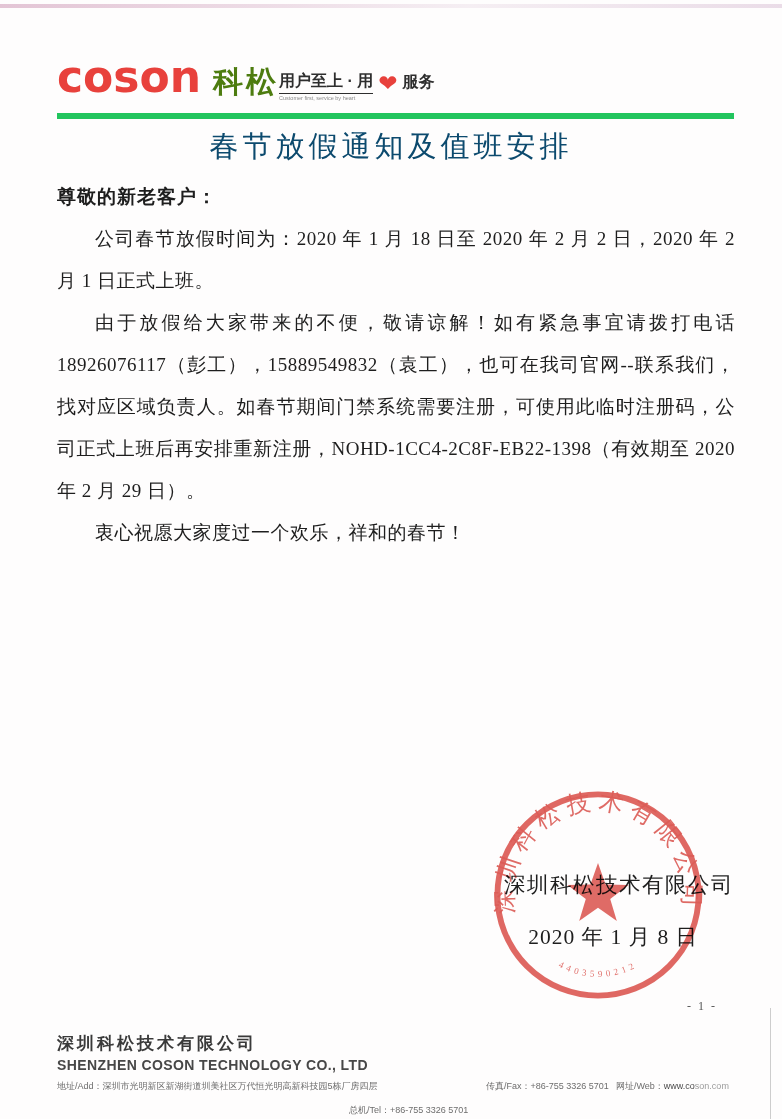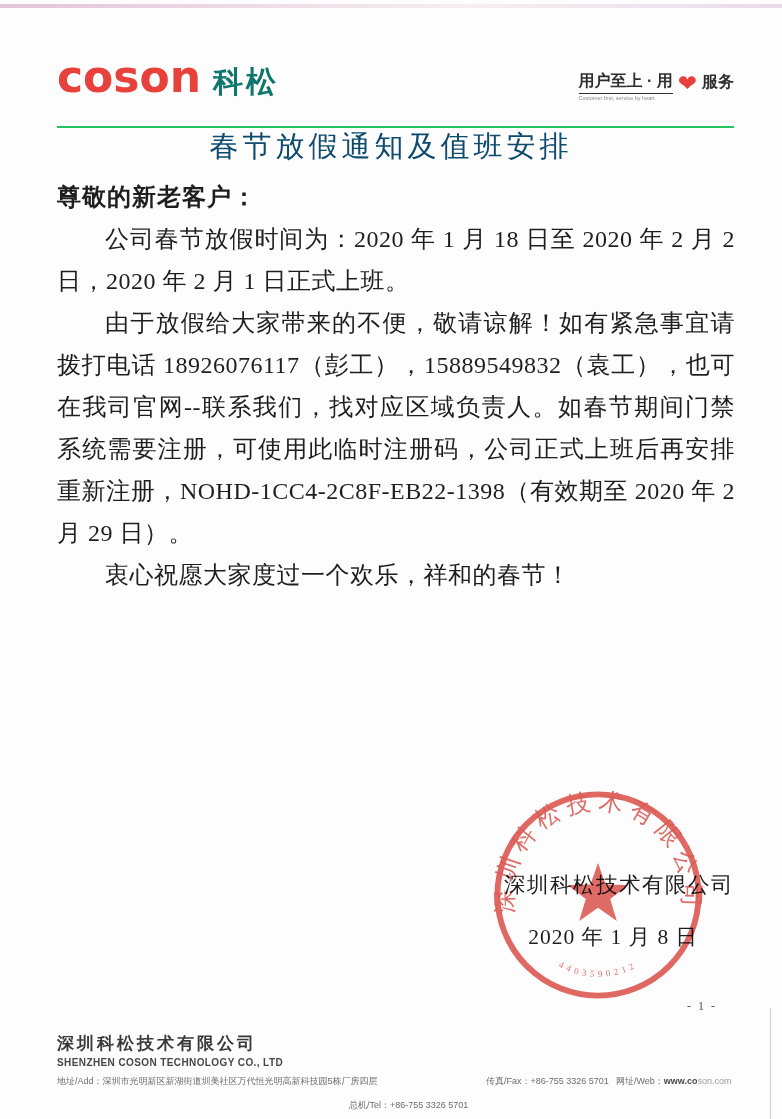--- a/index.html
+++ b/index.html
@@ -8,66 +8,66 @@
     background:#fefdfd; overflow:hidden;
     font-family:"Liberation Serif","DejaVu Serif",serif; color:#1e1e1e;
   }
   
   .top-band { position:absolute; top:4px; left:0; width:100%; height:4px;
     background:linear-gradient(90deg, rgba(205,150,180,.55), rgba(225,205,220,.30) 60%, rgba(210,180,205,.45)); }
   .right-edge { position:absolute; right:11px; top:1008px; height:111px; width:1px; background:#cdcdcd; }
 
   
   .header { position:absolute; top:58px; left:57px; right:48px; }
-  .logo-row { display:flex; justify-content:space-between; align-items:flex-end;
-    padding-bottom:23px; border-bottom:2px solid #22c55e; }
+  .logo-row { display:flex; align-items:flex-end;
+    padding-bottom:10px; border-bottom:6px solid #22c55e; }
   .logo { display:flex; align-items:baseline; gap:12px; }
   .logo-en { font-family:"DejaVu Sans","Liberation Sans",sans-serif; font-weight:800;
     font-size:44px; line-height:.85; color:#e8413c; letter-spacing:0px; }
   .logo-cn { font-family:"Liberation Sans","DejaVu Sans",sans-serif; font-weight:bold;
-    font-size:30px; color:#0f766e; letter-spacing:3px; }
+    font-size:30px; color:#4d7c0f; letter-spacing:3px; }
   .slogan { text-align:right; padding-bottom:2px; }
   .slogan-main { display:flex; align-items:center; justify-content:flex-end; gap:5px;
     font-family:"Liberation Sans","DejaVu Sans",sans-serif; font-weight:bold;
     font-size:16px; color:#2e2e2e; }
   .slogan-left { border-bottom:1.5px solid #2e2e2e; padding-bottom:1px; }
   .heart { color:#e8413c; font-size:23px; line-height:.8; transform:translateY(1px); }
   .slogan-en { font-family:"Liberation Sans",sans-serif; font-size:5.5px; color:#8a8a8a;
     text-align:left; margin-top:1px; }
 
   
   .doc-title { position:absolute; top:127px; left:0; width:100%; text-align:center;
     font-size:29px; color:#0c4a6e; letter-spacing:4px; }
 
   
   .body { position:absolute; top:176px; left:57px; width:678px;
-    font-size:24px; line-height:42px; }
+    font-size:19px; line-height:42px; }
   .salutation { font-weight:bold; margin:0; letter-spacing:1px; }
   .body p.para { margin:0; text-indent:2em; text-align:justify; letter-spacing:.5px; }
 
   
   .signature { position:absolute; top:870px; right:48px; font-size:21.5px; text-align:right; }
   .sig-company { letter-spacing:1.5px; }
   .sig-date { margin-top:23px; margin-right:36px; letter-spacing:1px; }
 
   
   .stamp { position:absolute; left:491px; top:788px; width:214px; height:214px;
     mix-blend-mode:multiply; opacity:.88; pointer-events:none; }
   .stamp text { font-family:"Liberation Serif","DejaVu Serif",serif; }
 
   
   .footer { position:absolute; left:57px; top:1032px; right:30px;
     font-family:"Liberation Sans","DejaVu Sans",sans-serif; }
   .footer-cn { font-size:17px; font-weight:bold; color:#3a3a3a; letter-spacing:3px; }
-  .footer-en { font-size:10px; font-weight:bold; color:#474747; letter-spacing:.4px; margin-top:2px; }
+  .footer-en { font-size:14px; font-weight:bold; color:#474747; letter-spacing:.4px; margin-top:2px; }
   .footer-info { display:flex; margin-top:7px; font-size:9px; color:#6d6d6d; white-space:nowrap; }
   .fi-address { width:292px; }
   .fi-tel { width:137px;margin-top:24px; }
   .fi-fax { width:130px; }
-  .web-brand { color:#4a4a4a; font-weight:bold; }
+  .web-brand { color:#4a4a4a; font-weight:normal; }
   .web-rest { color:#9c9c9c; }
 
   .page-num { position:absolute; top:999px; left:687px; font-size:12px; color:#555;
     letter-spacing:2px; }
 </style>
 </head>
 <body>
 
 <div class="page">
 

